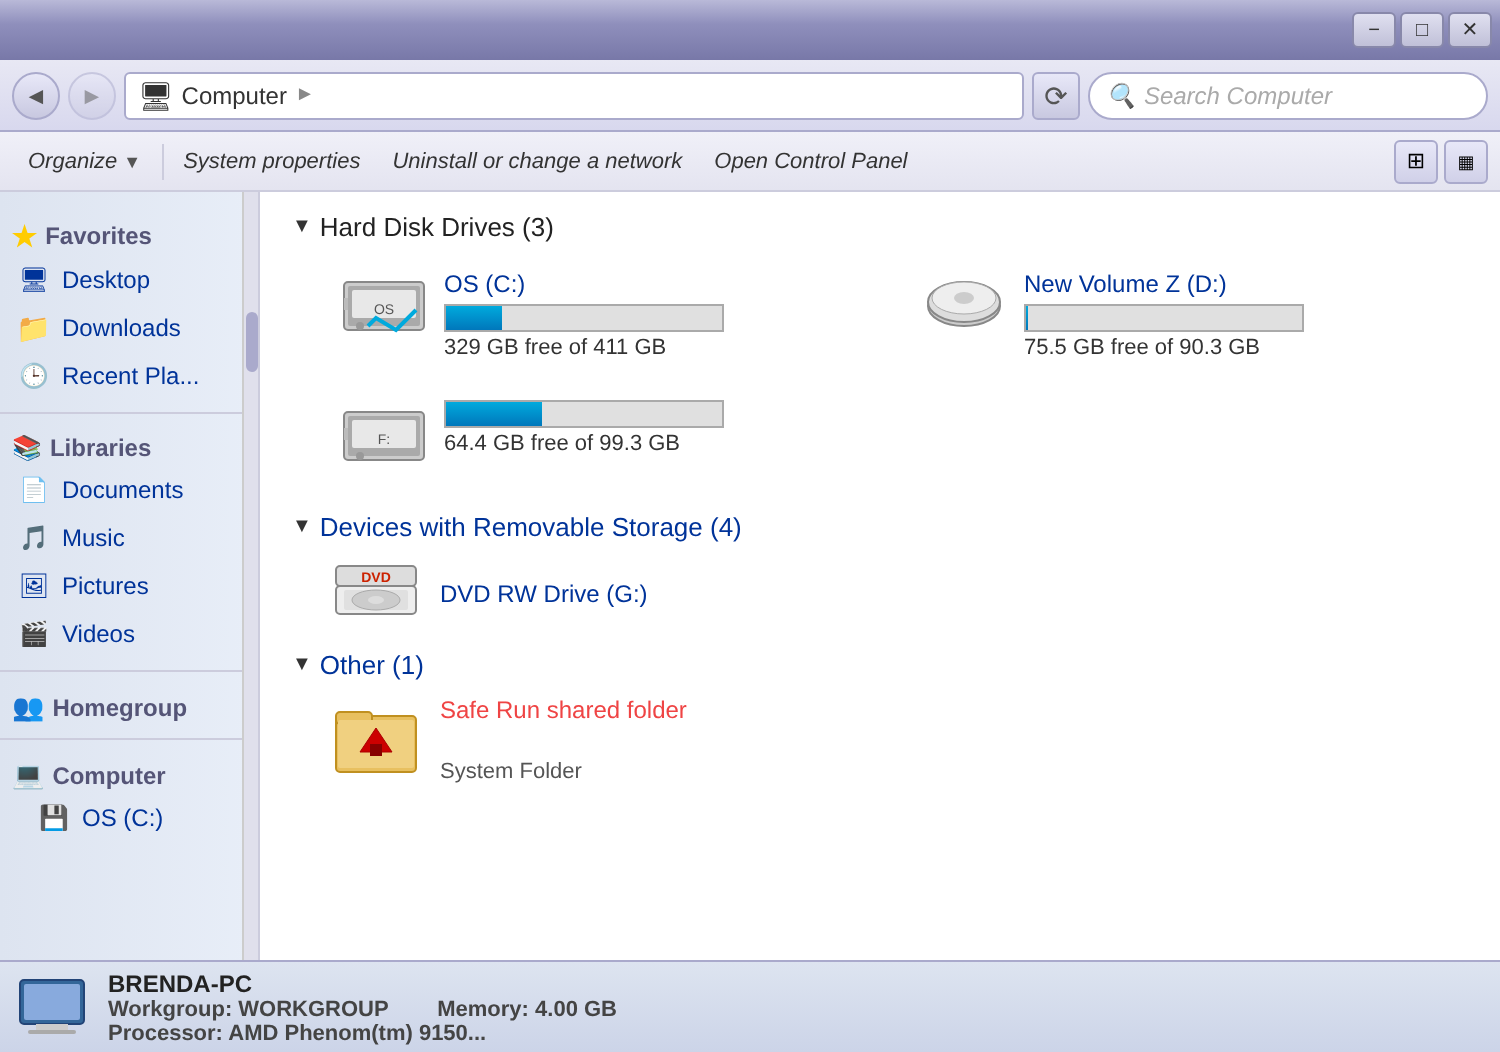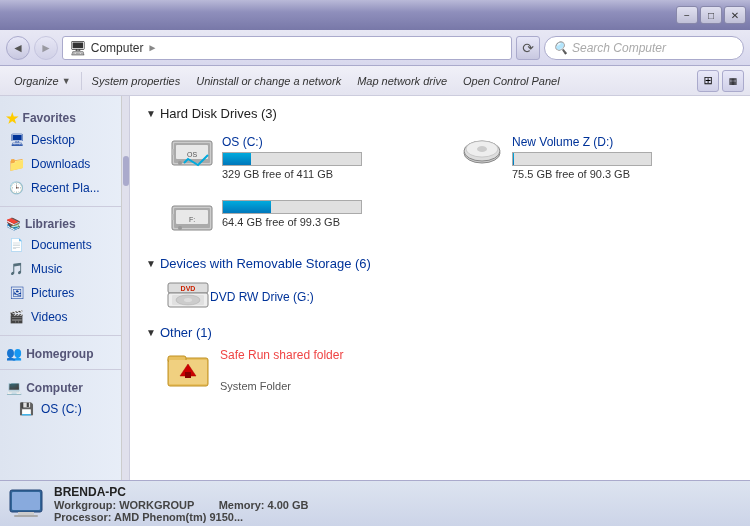--- a/index.html
+++ b/index.html
@@ -274,20 +274,21 @@
     }
     .drive-free {
       font-size: 11px;
       color: #333;
     }
 
     
     .removable-item {
       display: flex;
       align-items: center;
+      gap: 10px;
       padding-left: 20px;
       margin-bottom: 10px;
     }
     .dvd-icon {
       width: 44px;
       height: 36px;
       display: flex;
       align-items: center;
       justify-content: center;
     }
@@ -398,23 +399,20 @@
   <div class="toolbar-btn">
     <span>Organize</span>
     <span class="toolbar-dropdown">▼</span>
   </div>
   <div class="toolbar-sep"></div>
   <div class="toolbar-btn">
     <span>System properties</span>
   </div>
   <div class="toolbar-btn">
     <span>Uninstall or change a network</span>
-  </div>
-  <div class="toolbar-btn">
-    <span>Map network drive</span>
   </div>
   <div class="toolbar-btn">
     <span>Open Control Panel</span>
   </div>
   <div class="toolbar-right">
     <div class="view-btn">⊞</div>
     <div class="view-btn" style="font-size:9px;">▦</div>
   </div>
 </div>
 
@@ -556,21 +554,21 @@
           <div class="drive-bar-bg">
             <div class="drive-bar-fill" style="width: 35%"></div>
           </div>
           <div class="drive-free">64.4 GB free of 99.3 GB</div>
         </div>
       </div>
     </div>
 
     <div class="section-header" style="margin-bottom:8px;">
       <span class="arrow">▼</span>
-      <span>Devices with Removable Storage (6)</span>
+      <span>Devices with Removable Storage (4)</span>
     </div>
 
     <div class="removable-item">
       <div class="dvd-icon">
         <svg width="44" height="36" viewBox="0 0 44 36">
           <rect x="2" y="4" width="40" height="10" rx="2" fill="#dddddd" stroke="#888" stroke-width="1"></rect>
           <text x="22" y="12" text-anchor="middle" font-size="7" fill="#cc2200" font-family="Arial" font-weight="bold">DVD</text>
           <rect x="2" y="14" width="40" height="14" rx="2" fill="#eeeeee" stroke="#888" stroke-width="1"></rect>
           <rect x="6" y="16" width="32" height="10" rx="1" fill="#e0e0e0"></rect>
           <ellipse cx="22" cy="21" rx="12" ry="5" fill="#cccccc" stroke="#aaa" stroke-width="0.5"></ellipse>

